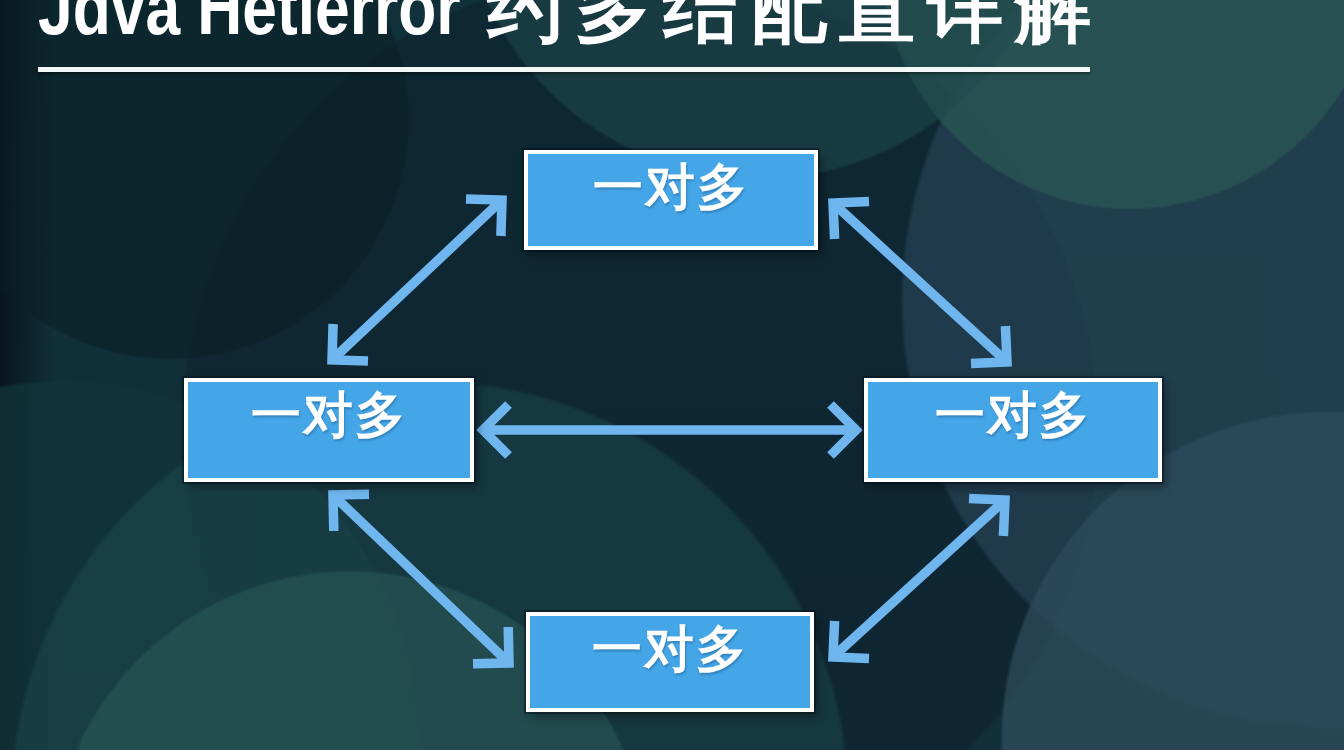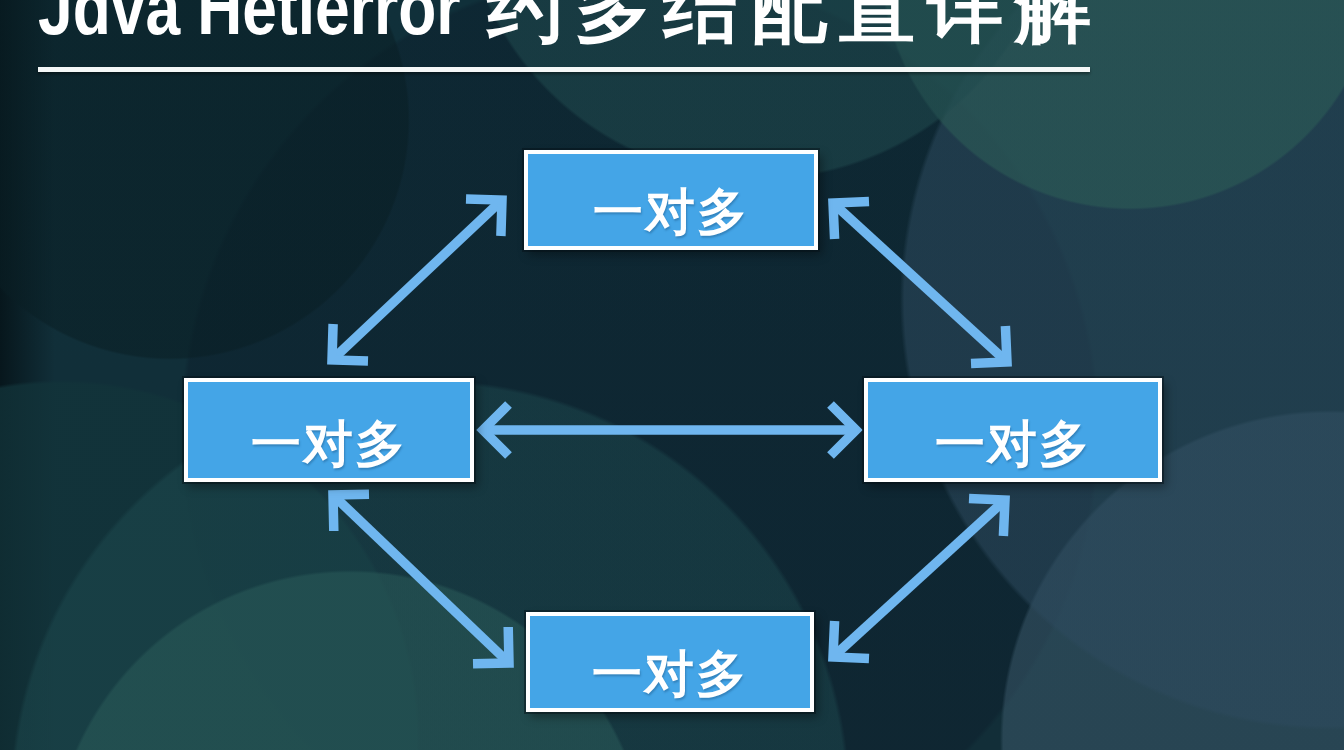--- a/index.html
+++ b/index.html
@@ -43,21 +43,21 @@
     background:#f4f7f7;
     box-shadow:0 2px 3px rgba(0,0,0,0.4);
   }
   .arrow-layer{position:absolute;left:0;top:0;}
   .node{
     position:absolute;
     box-sizing:border-box;
     background:#44a5e7;
     border:4px solid #ffffff;
     box-shadow:0 0 0 2px rgba(5,15,22,0.45), 4px 5px 9px rgba(0,0,0,0.35);
-    display:flex;align-items:flex-end;justify-content:center;
+    display:flex;align-items:flex-start;justify-content:center;
   }
   .node-label{
     color:#ffffff;
     font-size:50px;font-weight:700;
     letter-spacing:2px;
     text-shadow:1px 2px 2px rgba(30,90,140,0.45);
   }
 </style>
 </head>
 <body>

